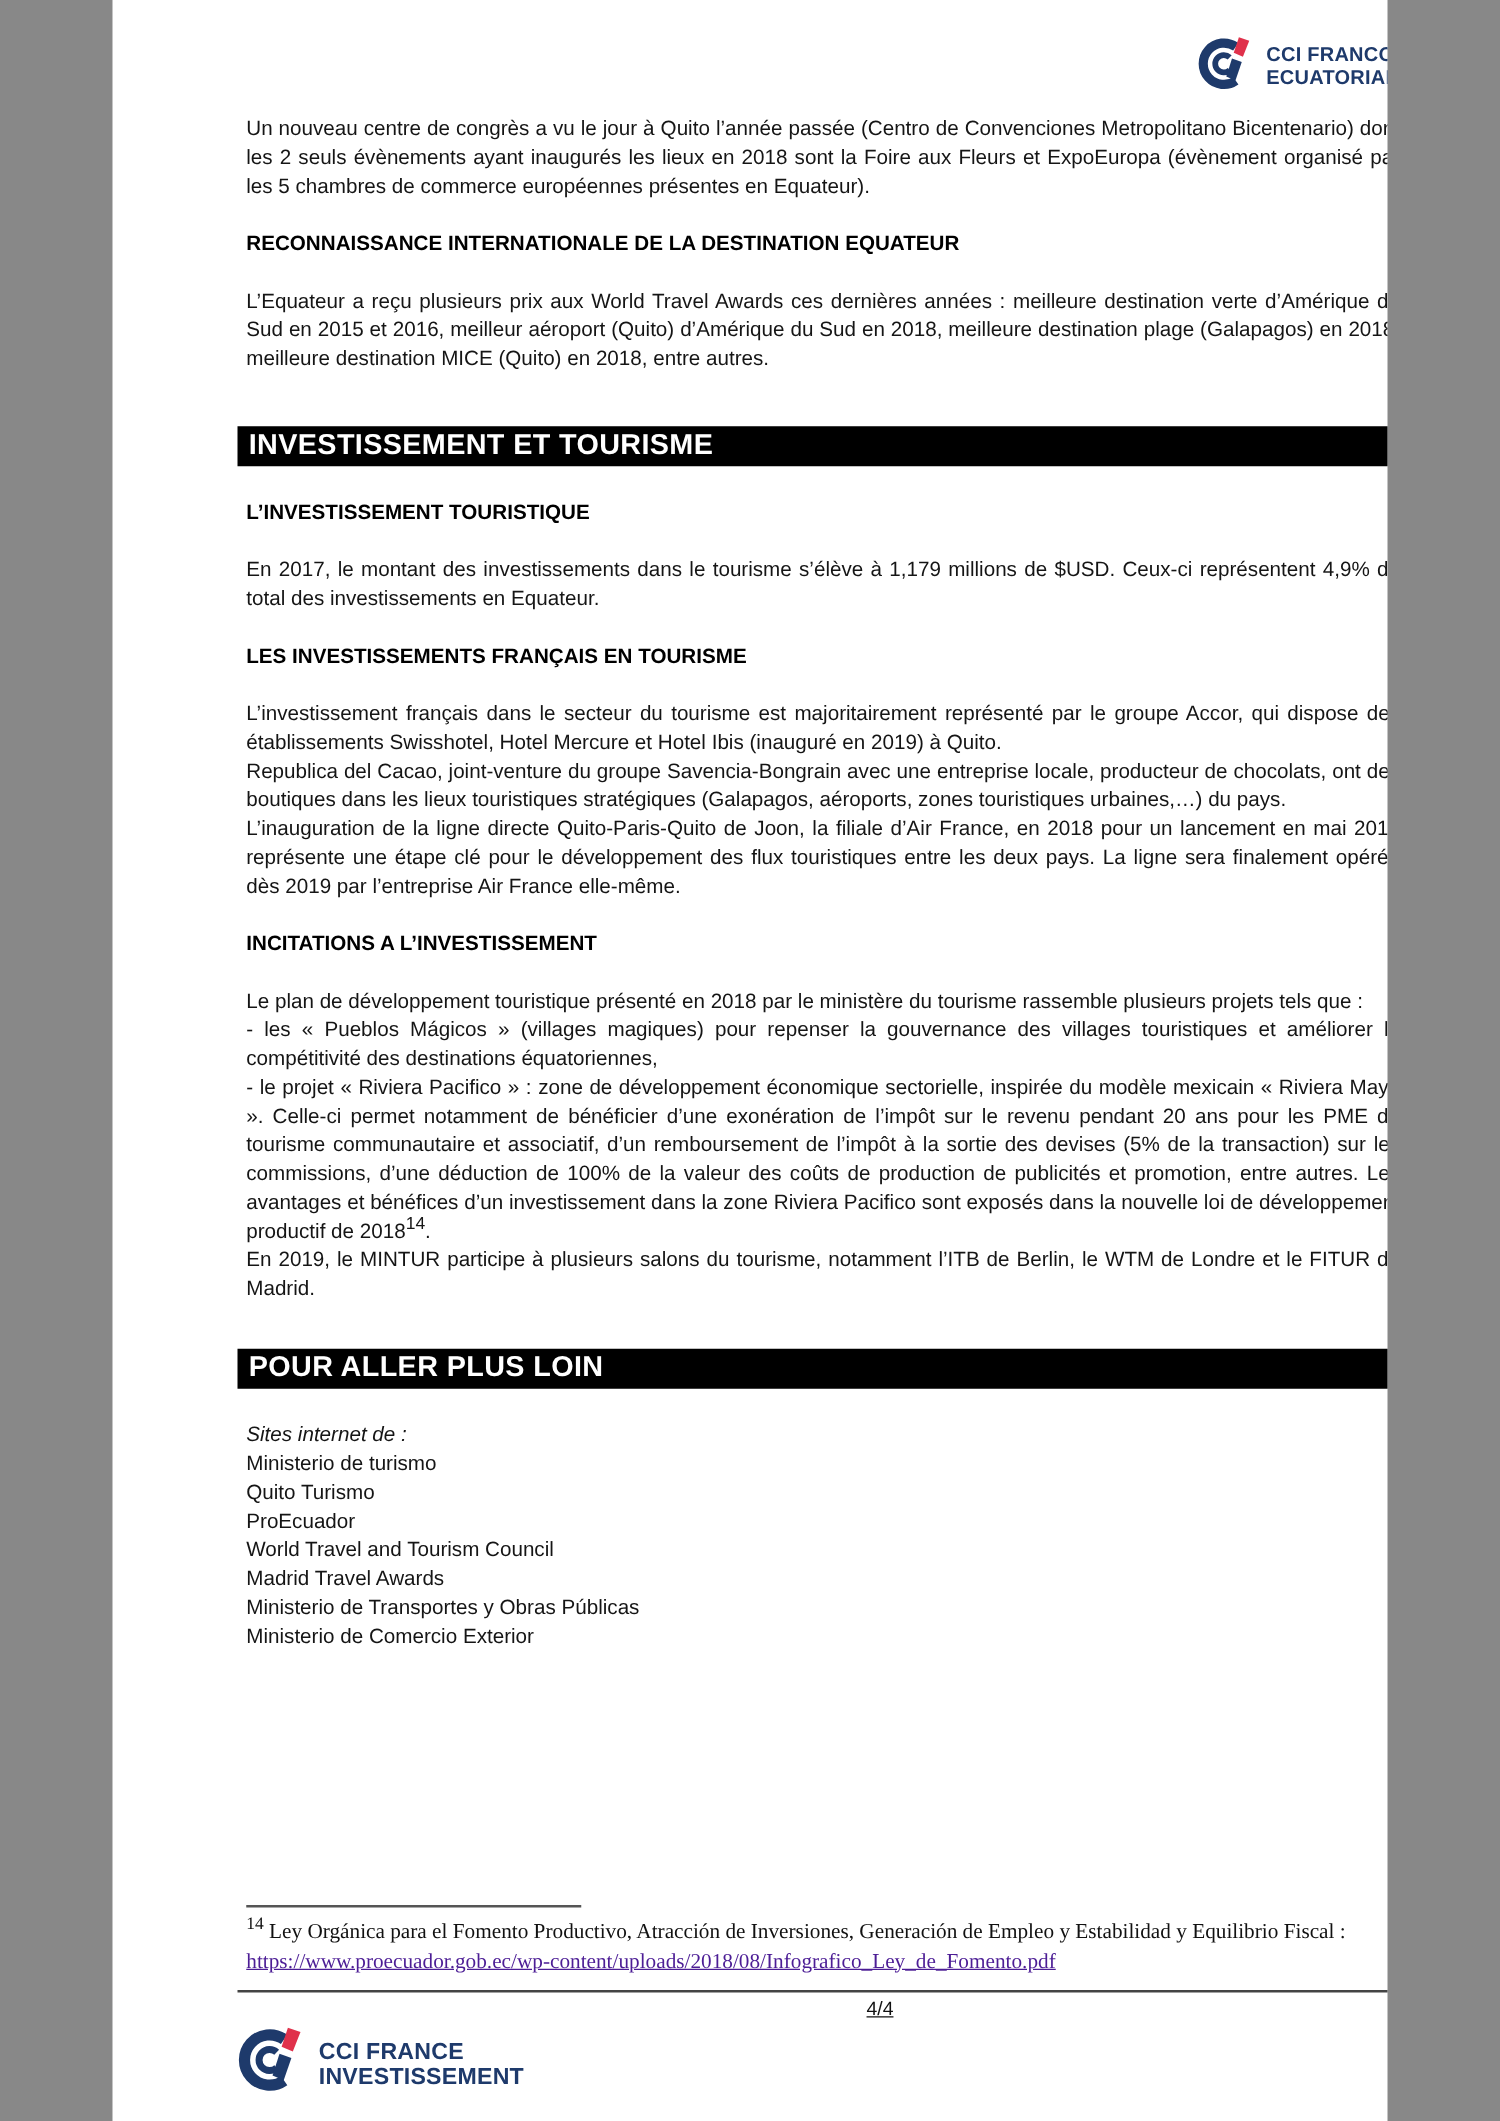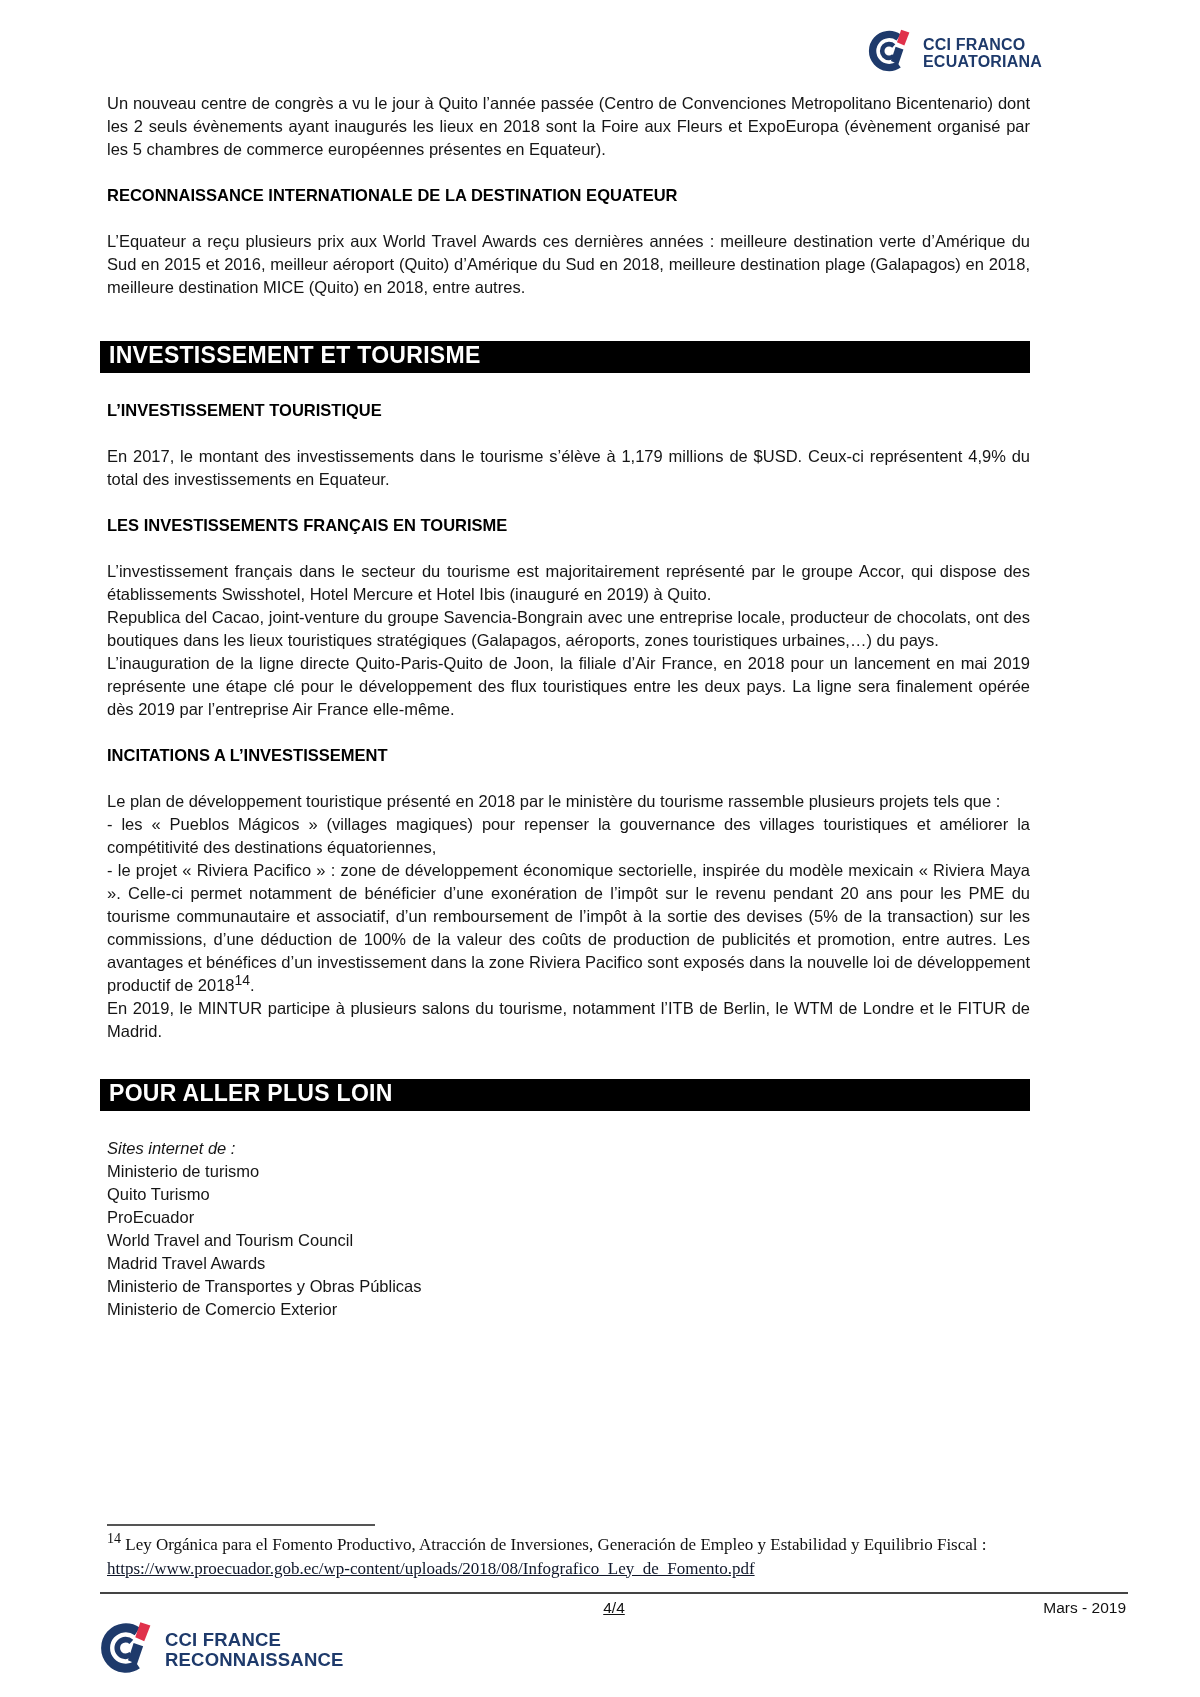--- a/index.html
+++ b/index.html
@@ -1,18 +1,18 @@
 <!DOCTYPE html>
 <html><head>
 <meta charset="utf-8">
 <style>
   html,body{margin:0;padding:0;background:#888;}
   .page{
     position:relative;
-    width:1200px;height:1697px;
+    width:1020px;height:1697px;
     margin:0 auto;
     background:#ffffff;
     font-family:"Liberation Sans","DejaVu Sans",sans-serif;
     color:#151515;
     overflow:hidden;
   }
   
   .logo{display:flex;align-items:center;gap:9px;}
   .logo-mark{flex:0 0 auto;}
   .logo-text{font-weight:bold;color:#1e3a6b;line-height:1.08;letter-spacing:.2px;}
@@ -37,21 +37,21 @@
   sup{font-size:14px;line-height:0;vertical-align:super;}
   .italic{font-style:italic;}
   .site-line{margin:0;}
   
   .footnote-rule{position:absolute;top:1524px;left:107px;width:268px;height:2px;background:#555;}
   .footnote{
     position:absolute;top:1533px;left:107px;width:1022px;
     font-family:"Liberation Serif","DejaVu Serif",serif;
     font-size:17px;line-height:23.5px;color:#111;
   }
-  .footnote a{color:#0f172a;text-decoration:underline;}
+  .footnote a{color:#4c1d95;text-decoration:underline;}
   .footer-rule{position:absolute;top:1592px;left:100px;width:1028px;height:1.5px;background:#444;}
   .footer-row{
     position:absolute;top:1599px;left:100px;width:1028px;
     font-size:15.5px;color:#111;
   }
   .footer-page{position:absolute;left:0;width:100%;text-align:center;text-decoration:underline;}
   .footer-date{position:absolute;right:2px;}
 </style>
 </head>
 <body>
@@ -132,17 +132,17 @@
     <span class="logo-mark">
       <svg width="56" height="56" viewBox="0 0 100 100">
         <path d="M 66.6 20.5 A 36 36 0 1 0 66.6 79.5" fill="none" stroke="#1e3a6b" stroke-width="16"></path>
         <path d="M 56 39 A 15 15 0 1 0 56 61" fill="none" stroke="#1e3a6b" stroke-width="10"></path>
         <polygon points="72,4 90,10 79,38 63,31" fill="#e0314b"></polygon>
         <polygon points="60,41 77,47 66,79 50,72" fill="#1e3a6b"></polygon>
       </svg>
     </span>
     <span class="logo-text">
       <div>CCI FRANCE</div>
-      <div>RECONNAISSANCE</div>
+      <div>INVESTISSEMENT</div>
     </span>
   </div>
 
 </div>
 
 </body></html>

